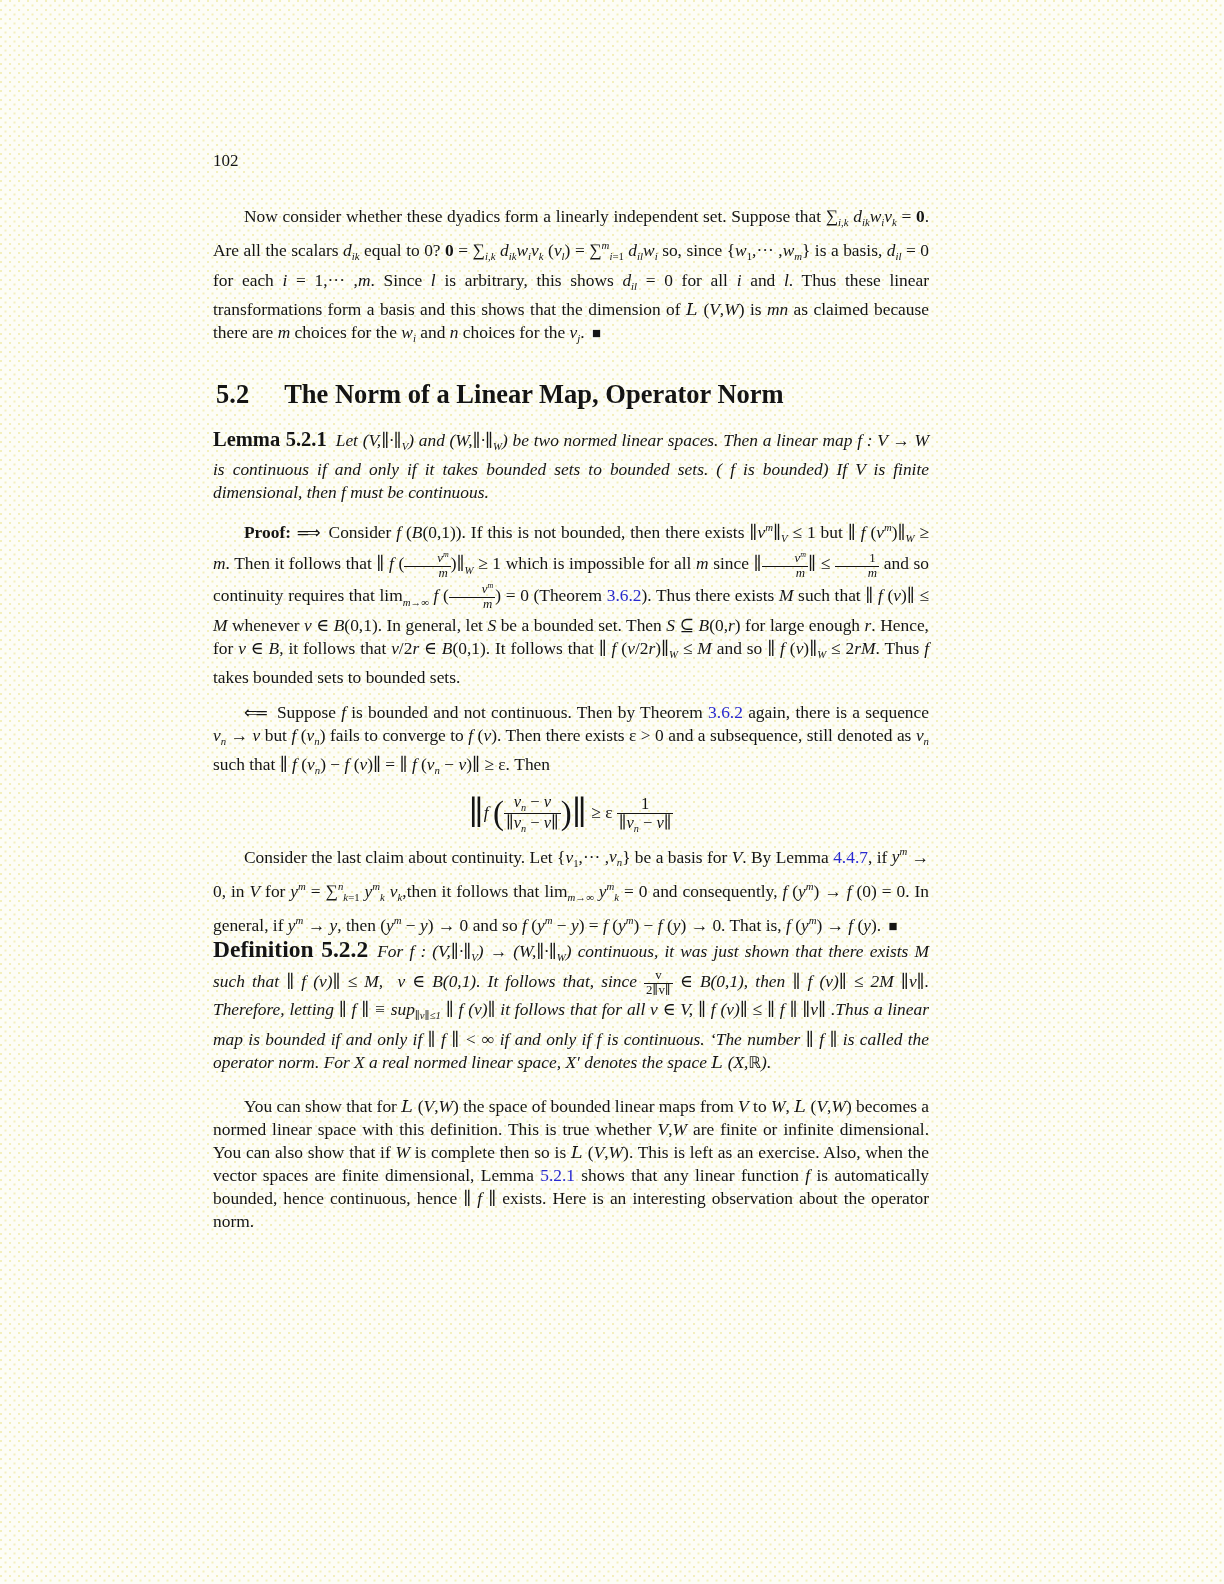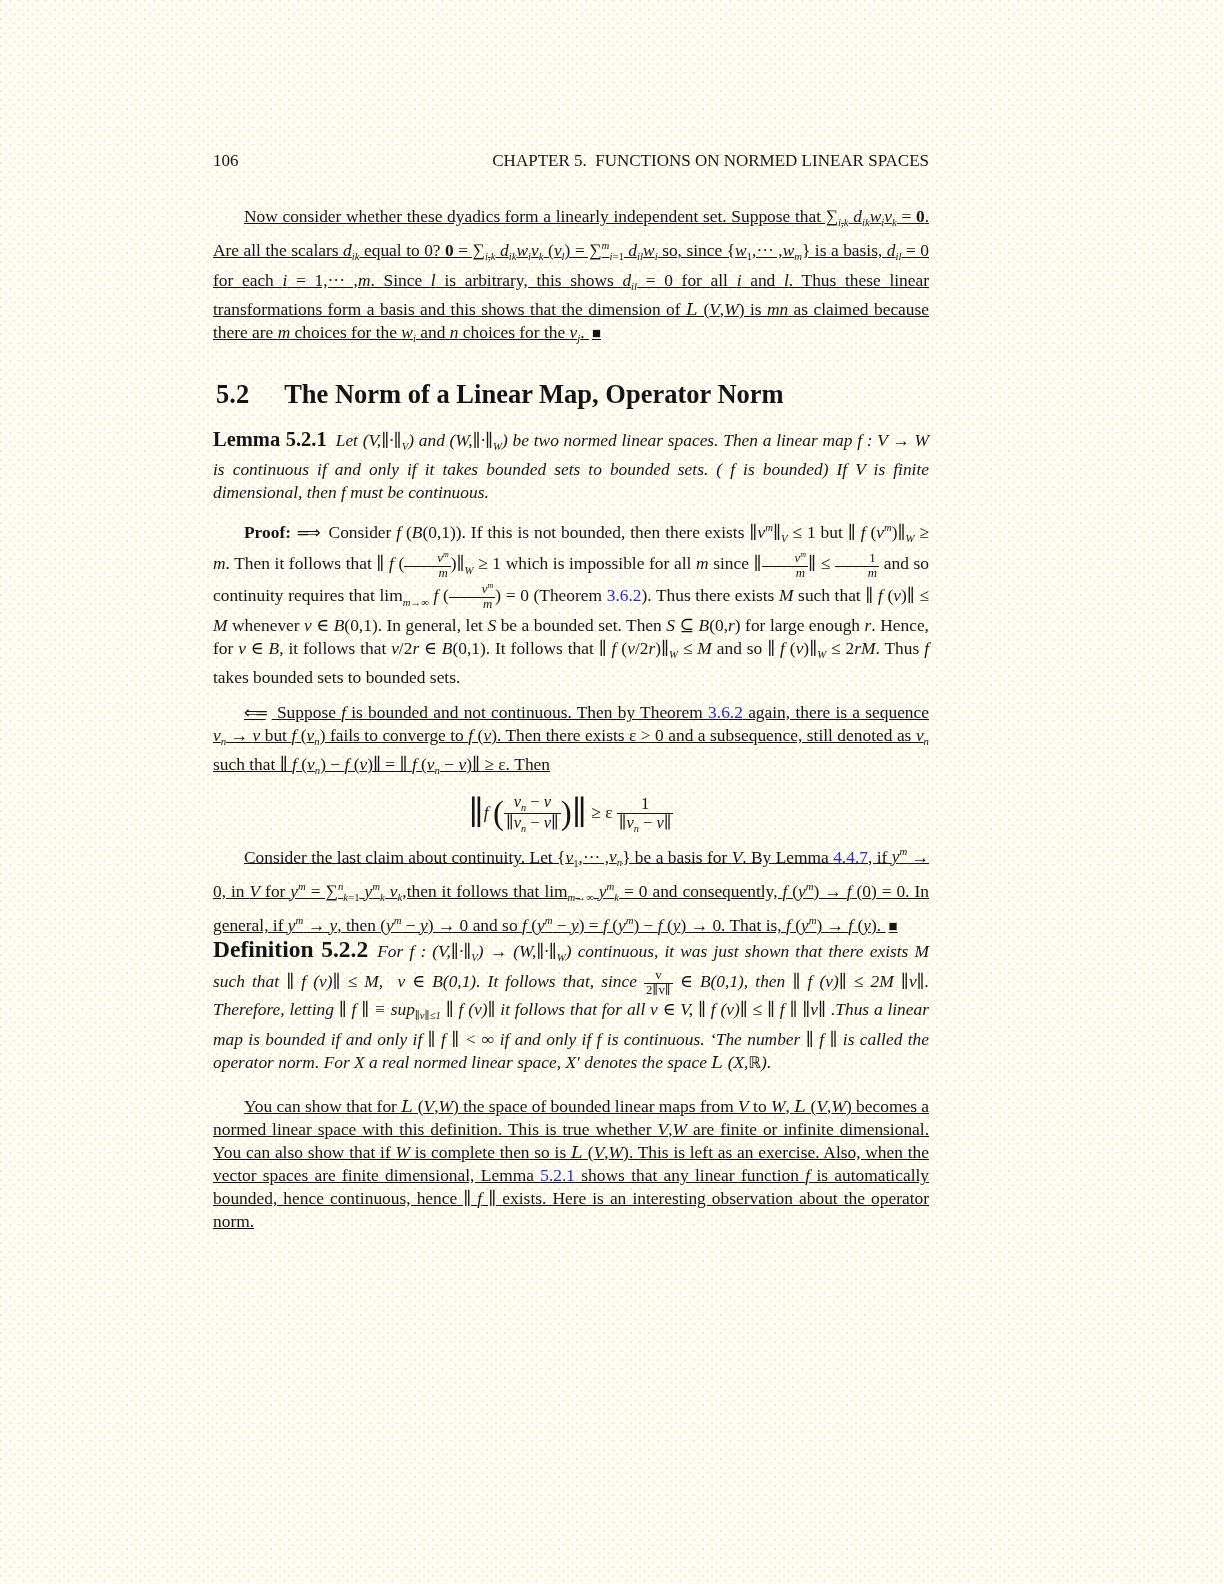--- a/index.html
+++ b/index.html
@@ -13,21 +13,21 @@
     background-color:#fdfdf6;
     background-image:
       radial-gradient(circle at 1px 1px,#f3efbc 0.9px,rgba(255,255,255,0) 1.6px),
       radial-gradient(circle at 1px 1px,#f3efbc 0.9px,rgba(255,255,255,0) 1.6px);
     background-size:9px 9px,9px 9px;
     background-position:0 0,4.5px 4.5px;
   }
   .content{position:absolute;left:213px;top:150px;width:716px;}
   .running-head{display:flex;justify-content:space-between;font-size:17px;line-height:22px;}
   .para{margin:0;text-align:justify;font-size:17.4px;line-height:23px;}
-  .indent{text-indent:31px;text-decoration:underline;}
+  .indent{text-indent:31px;}
   .p1{margin-top:33px;}
   .section{margin:27px 0 17px 3px;font-size:26.5px;line-height:32px;font-weight:bold;}
   .sec-title{margin-left:35px;}
   .lemma{margin-top:18px;}
   .thm-body{font-style:italic;}
   .lemma-label{font-size:20.5px;margin-right:9px;}
   .def-label{font-size:23.5px;margin-right:9px;}
   .definition{margin-top:0;}
   .proof{margin-top:12px;text-indent:31px;}
   .proof2{margin-top:12px;}
@@ -47,22 +47,21 @@
   .eqfrac{font-size:0.95em;vertical-align:-0.62em;}
   .big{font-size:33px;vertical-align:-0.18em;line-height:0;font-weight:400;}
 </style>
 </head>
 <body>
 
 <div class="page">
   <div class="content">
 
     <div class="running-head">
-      <span>106</span>
-      <span>CHAPTER 5.&nbsp; FUNCTIONS ON NORMED LINEAR SPACES</span>
+      <span>102</span>
     </div>
 
     <p class="para indent p1">Now consider whether these dyadics form a linearly independent set.  Suppose that ∑<sub><i>i</i>,<i>k</i></sub> <i>d<sub>ik</sub>w<sub>i</sub>v<sub>k</sub></i> = <b>0</b>.  Are all the scalars <i>d<sub>ik</sub></i> equal to 0?  <b>0</b> = ∑<sub><i>i</i>,<i>k</i></sub> <i>d<sub>ik</sub>w<sub>i</sub>v<sub>k</sub></i> (<i>v<sub>l</sub></i>) = ∑<sup><i>m</i></sup><sub><i>i</i>=1</sub> <i>d<sub>il</sub>w<sub>i</sub></i> so, since {<i>w</i><sub>1</sub>,··· ,<i>w<sub>m</sub></i>} is a basis, <i>d<sub>il</sub></i> = 0 for each <i>i</i> = 1,··· ,<i>m</i>.  Since <i>l</i> is arbitrary, this shows <i>d<sub>il</sub></i> = 0 for all <i>i</i> and <i>l</i>.  Thus these linear transformations form a basis and this shows that the dimension of <span class="scr">L</span> (<i>V</i>,<i>W</i>) is <i>mn</i> as claimed because there are <i>m</i> choices for the <i>w<sub>i</sub></i> and <i>n</i> choices for the <i>v<sub>j</sub></i>. <span class="qed">■</span></p>
 
     <h2 class="section"><span>5.2</span><span class="sec-title">The Norm of a Linear Map, Operator Norm</span></h2>
 
 
     <p class="para lemma"><b class="lemma-label">Lemma 5.2.1</b><span class="thm-body">Let (V,∥·∥<sub>V</sub>) and (W,∥·∥<sub>W</sub>) be two normed linear spaces.  Then a linear map f : V → W is continuous if and only if it takes bounded sets to bounded sets.  ( f is bounded) If V is finite dimensional, then f must be continuous.</span></p>
 
     <p class="para proof"><b>Proof:</b> <span class="arr">=⇒</span> Consider <i>f</i> (<i>B</i>(0,1)).  If this is not bounded, then there exists ∥<i>v<sup>m</sup></i>∥<sub><i>V</i></sub> ≤ 1 but ∥ <i>f</i> (<i>v<sup>m</sup></i>)∥<sub><i>W</i></sub> ≥ <i>m</i>.  Then it follows that ∥ <i>f</i> (<span class="frac"><span class="fn"><i>v<sup>m</sup></i></span><span class="fd"><i>m</i></span></span>)∥<sub><i>W</i></sub> ≥ 1 which is impossible for all <i>m</i> since ∥<span class="frac"><span class="fn"><i>v<sup>m</sup></i></span><span class="fd"><i>m</i></span></span>∥ ≤ <span class="frac"><span class="fn">1</span><span class="fd"><i>m</i></span></span> and so continuity requires that lim<sub><i>m</i>→∞</sub> <i>f</i> (<span class="frac"><span class="fn"><i>v<sup>m</sup></i></span><span class="fd"><i>m</i></span></span>) = 0 (Theorem <a class="link">3.6.2</a>).  Thus there exists <i>M</i> such that ∥ <i>f</i> (<i>v</i>)∥ ≤ <i>M</i> whenever <i>v</i> ∈ <i>B</i>(0,1).  In general, let <i>S</i> be a bounded set.  Then <i>S</i> ⊆ <i>B</i>(0,<i>r</i>) for large enough <i>r</i>.  Hence, for <i>v</i> ∈ <i>B</i>, it follows that <i>v</i>/2<i>r</i> ∈ <i>B</i>(0,1).  It follows that ∥ <i>f</i> (<i>v</i>/2<i>r</i>)∥<sub><i>W</i></sub> ≤ <i>M</i> and so ∥ <i>f</i> (<i>v</i>)∥<sub><i>W</i></sub> ≤ 2<i>rM</i>.  Thus <i>f</i> takes bounded sets to bounded sets.</p>

